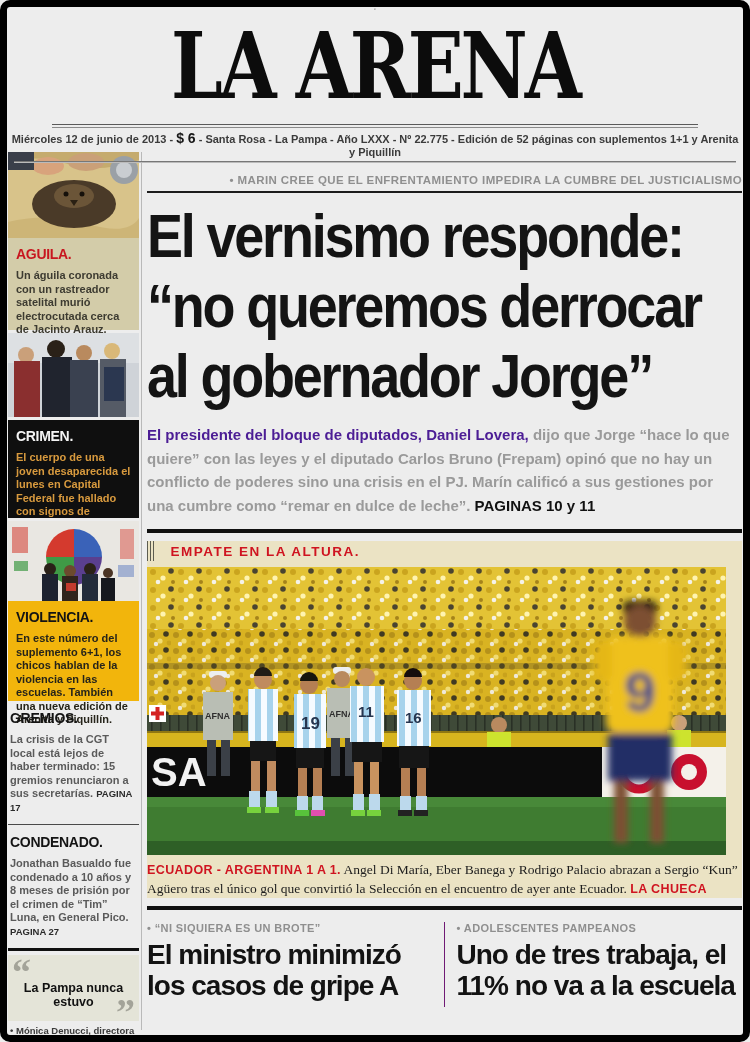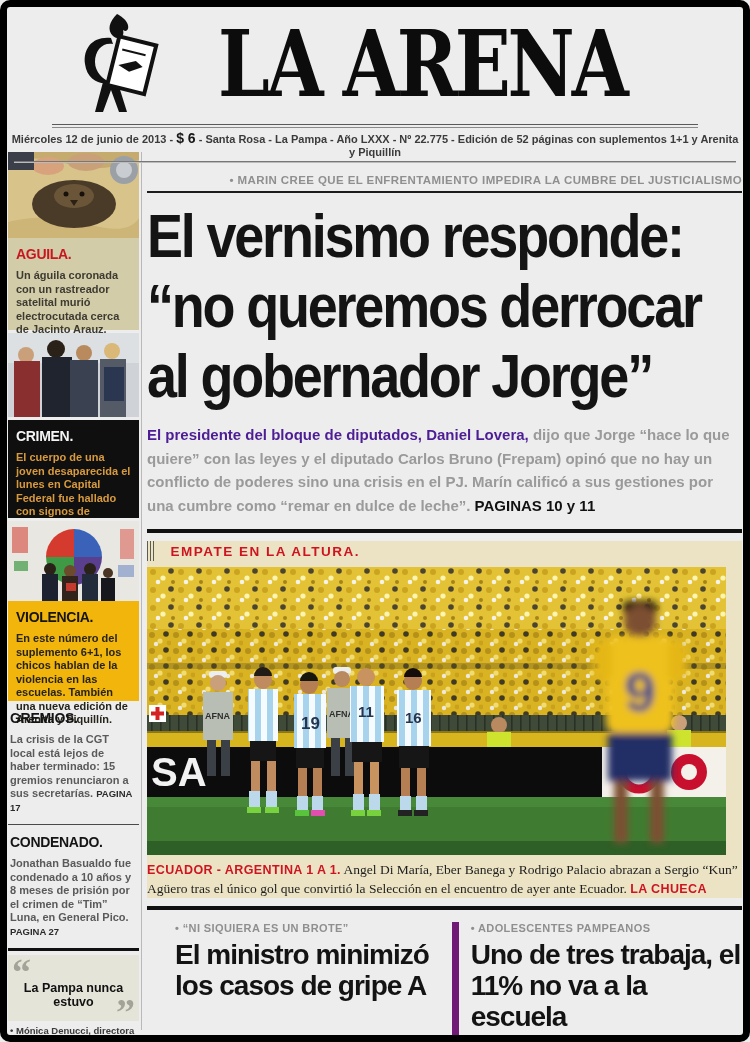--- a/index.html
+++ b/index.html
@@ -4,21 +4,21 @@
 <title>La Arena</title>
 <style>
   html,body{margin:0;padding:0;background:#ffffff;}
   *{box-sizing:border-box;}
   #page{position:relative;width:750px;height:1042px;background:#ededed;overflow:hidden;
         font-family:"Liberation Sans",sans-serif;}
   #frame{position:absolute;inset:0;border:7px solid #000;border-radius:10px;pointer-events:none;z-index:60;}
 
   
   #masthead{position:absolute;top:8px;left:8px;right:8px;height:112px;display:flex;
-            align-items:center;justify-content:center;gap:2px;}
+            align-items:center;justify-content:center;gap:2px;flex-direction:column;}
   #mast-title{font-family:"DejaVu Serif",serif;font-weight:900;font-size:92px;color:#0c0c0c;
               letter-spacing:-4px;transform:scaleX(.80);transform-origin:50% 50%;white-space:nowrap;}
   #dateline-wrap{position:absolute;top:124px;left:8px;right:8px;z-index:5;}
   .rule-double{height:4px;border-top:1.5px solid #5a5a5a;border-bottom:1px solid #8a8a8a;margin:0 44px;}
   #dateline{font-weight:700;font-size:11px;color:#3b3b3b;text-align:center;padding:2px 0 3px;}
   #dateline .price{font-size:14px;font-weight:900;color:#161616;}
   .rule-thin-full{height:2px;border-top:1px solid #777;border-bottom:1px solid #bbb;margin:0 6px;}
 
   
   #colsep{position:absolute;left:141px;top:152px;height:878px;width:1px;background:#b9b9b9;}
@@ -75,21 +75,21 @@
   #caption{margin-top:6px;font-family:"Liberation Serif",serif;font-size:13.5px;line-height:17.5px;color:#1d1d1d;}
   .cap-lead{font-family:"Liberation Sans",sans-serif;font-weight:900;font-size:12.5px;
             letter-spacing:.4px;color:#cf1420;}
   .cap-credit{font-family:"Liberation Sans",sans-serif;font-weight:900;font-size:12.5px;
               letter-spacing:.4px;color:#cf1420;}
   #football-rule{margin-top:8px;}
 
   
   #bottom-row{display:flex;margin-top:12px;}
   .art{width:50%;}
-  .art-left{padding-right:12px;border-right:7px solid #701a75;margin-left:28px;}
+  .art-left{padding-right:12px;border-right:1px solid #701a75;}
   .art-right{padding-left:12px;}
   .art .kicker{font-size:11px;}
   .art-headline{margin-top:5px;font-weight:900;font-size:28px;line-height:31px;
                 letter-spacing:-1px;color:#131313;}
   .art-body{margin-top:6px;font-weight:700;font-size:13px;line-height:17px;color:#333;}
 </style>
 </head>
 <body>
 
 <div id="page">

